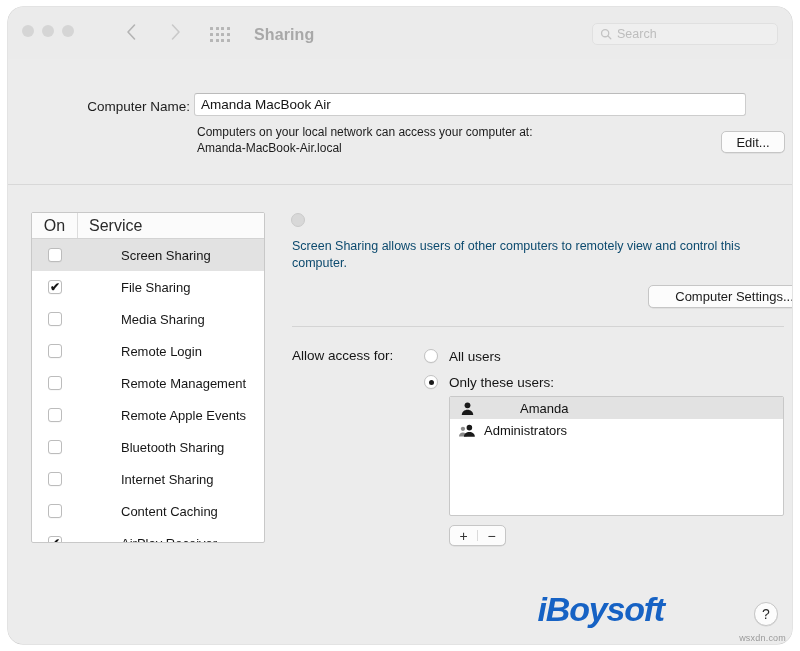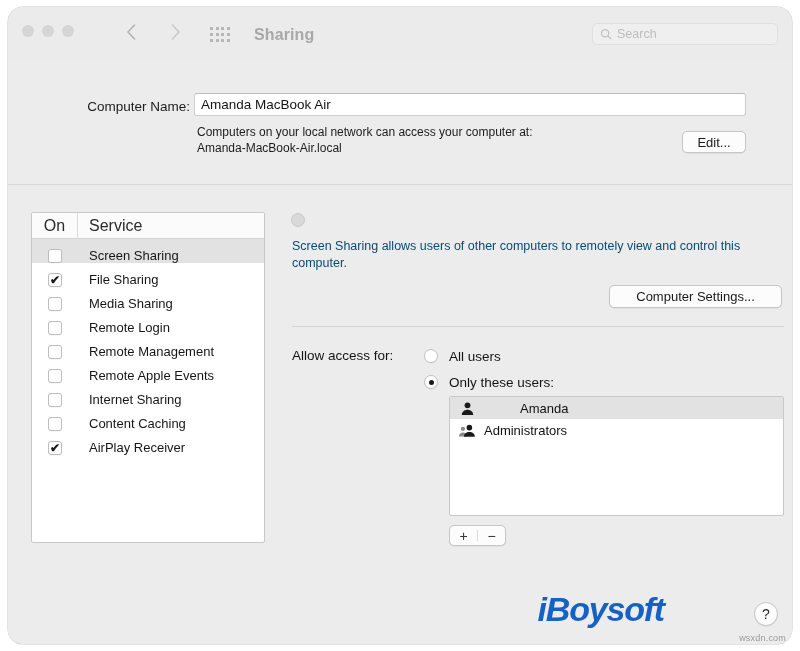--- a/index.html
+++ b/index.html
@@ -154,20 +154,21 @@
     border-radius: 5px;
     box-shadow: 0 0.5px 0.5px rgba(0,0,0,0.10);
     font-family: "Liberation Sans", sans-serif;
     font-size: 13px;
     color: #1a1a1a;
     display: flex;
     align-items: center;
     justify-content: center;
     box-sizing: border-box;
     cursor: default;
+    margin-left: 39px;
   }
   #edit-button {
     position: absolute;
     left: 674px;
     top: 72px;
     width: 64px;
     height: 22px;
   }
 
   
@@ -209,24 +210,25 @@
     border-right: 1px solid #dcdcdc;
     line-height: 25px;
     height: 25px;
     box-sizing: border-box;
   }
   .svc-head .col-service {
     padding-left: 11px;
   }
   .svc-row {
     display: flex;
-    align-items: flex-end;
-    height: 24px;
+    align-items: center;
+    height: 32px;
     font-size: 13px;
     color: #161616;
+    gap: 32px;
   }
   .svc-row.selected { background: #e2e2e2; }
   .svc-cb-cell {
     width: 46px;
     display: flex;
     align-items: center;
     justify-content: center;
   }
   .checkbox {
     width: 14px; height: 14px;
@@ -540,20 +542,26 @@
             <div class="svc-cb-cell">
               <div class="checkbox"></div>
             </div>
             <div class="svc-name">Remote Management</div>
           </div>
           <div class="svc-row">
             <div class="svc-cb-cell">
               <div class="checkbox"></div>
             </div>
             <div class="svc-name">Remote Apple Events</div>
+          </div>
+          <div class="svc-row">
+            <div class="svc-cb-cell">
+              <div class="checkbox"></div>
+            </div>
+            <div class="svc-name">Bluetooth Sharing</div>
           </div>
           <div class="svc-row">
             <div class="svc-cb-cell">
               <div class="checkbox"></div>
             </div>
             <div class="svc-name">Internet Sharing</div>
           </div>
           <div class="svc-row">
             <div class="svc-cb-cell">
               <div class="checkbox"></div>

